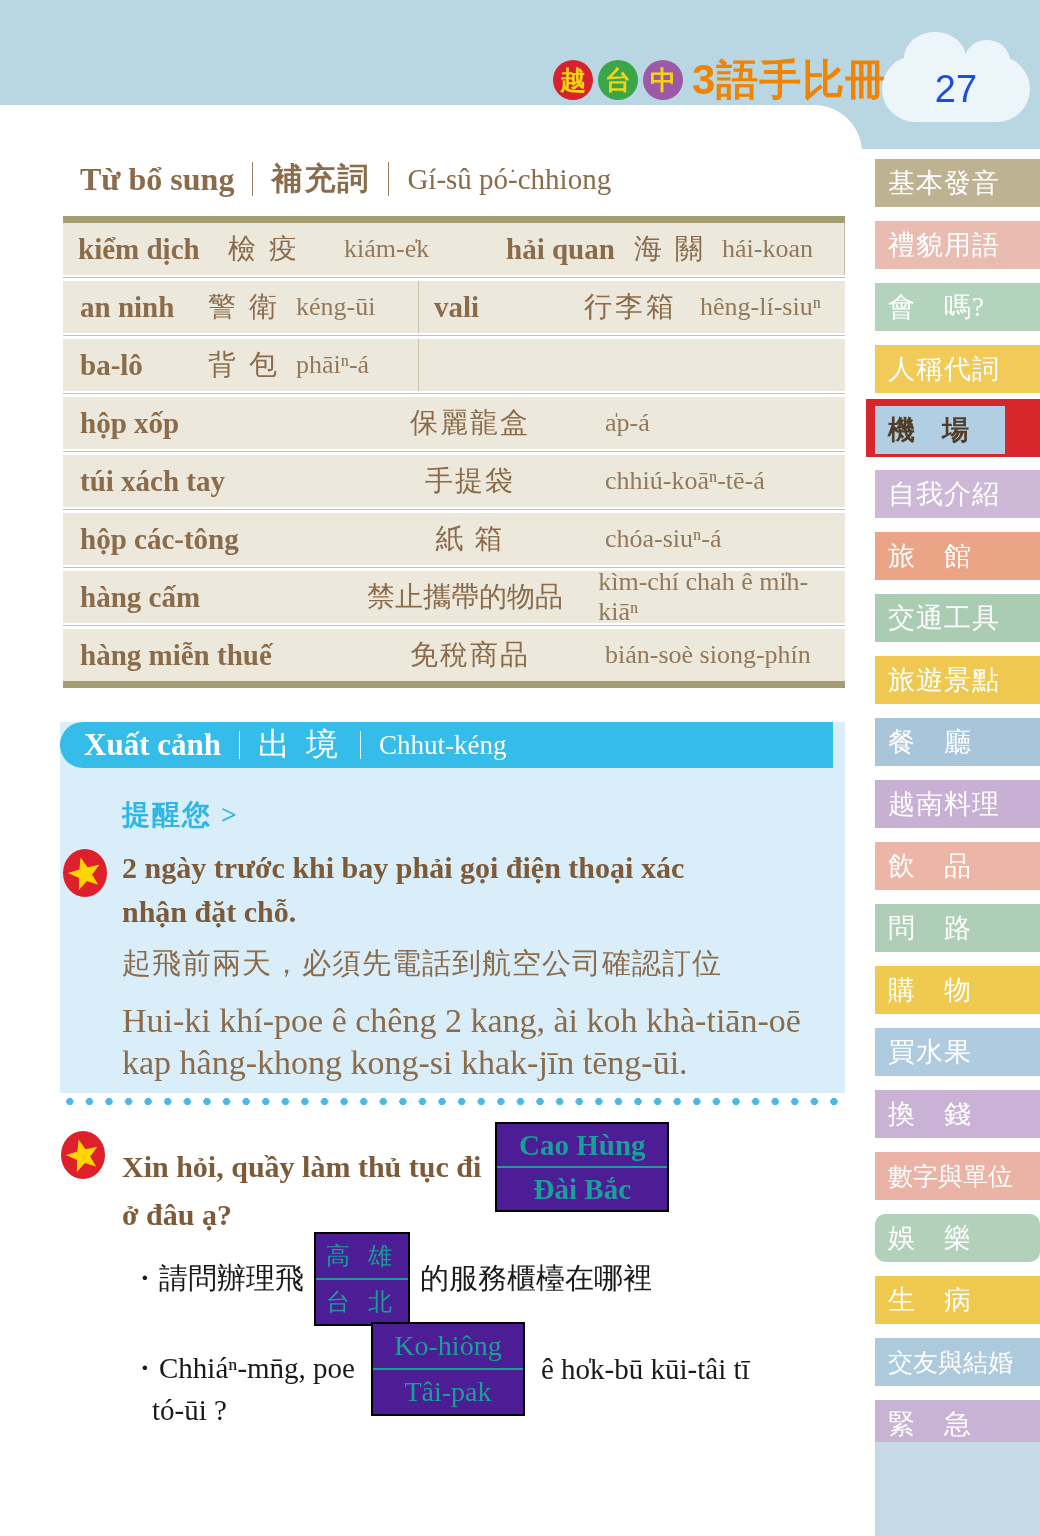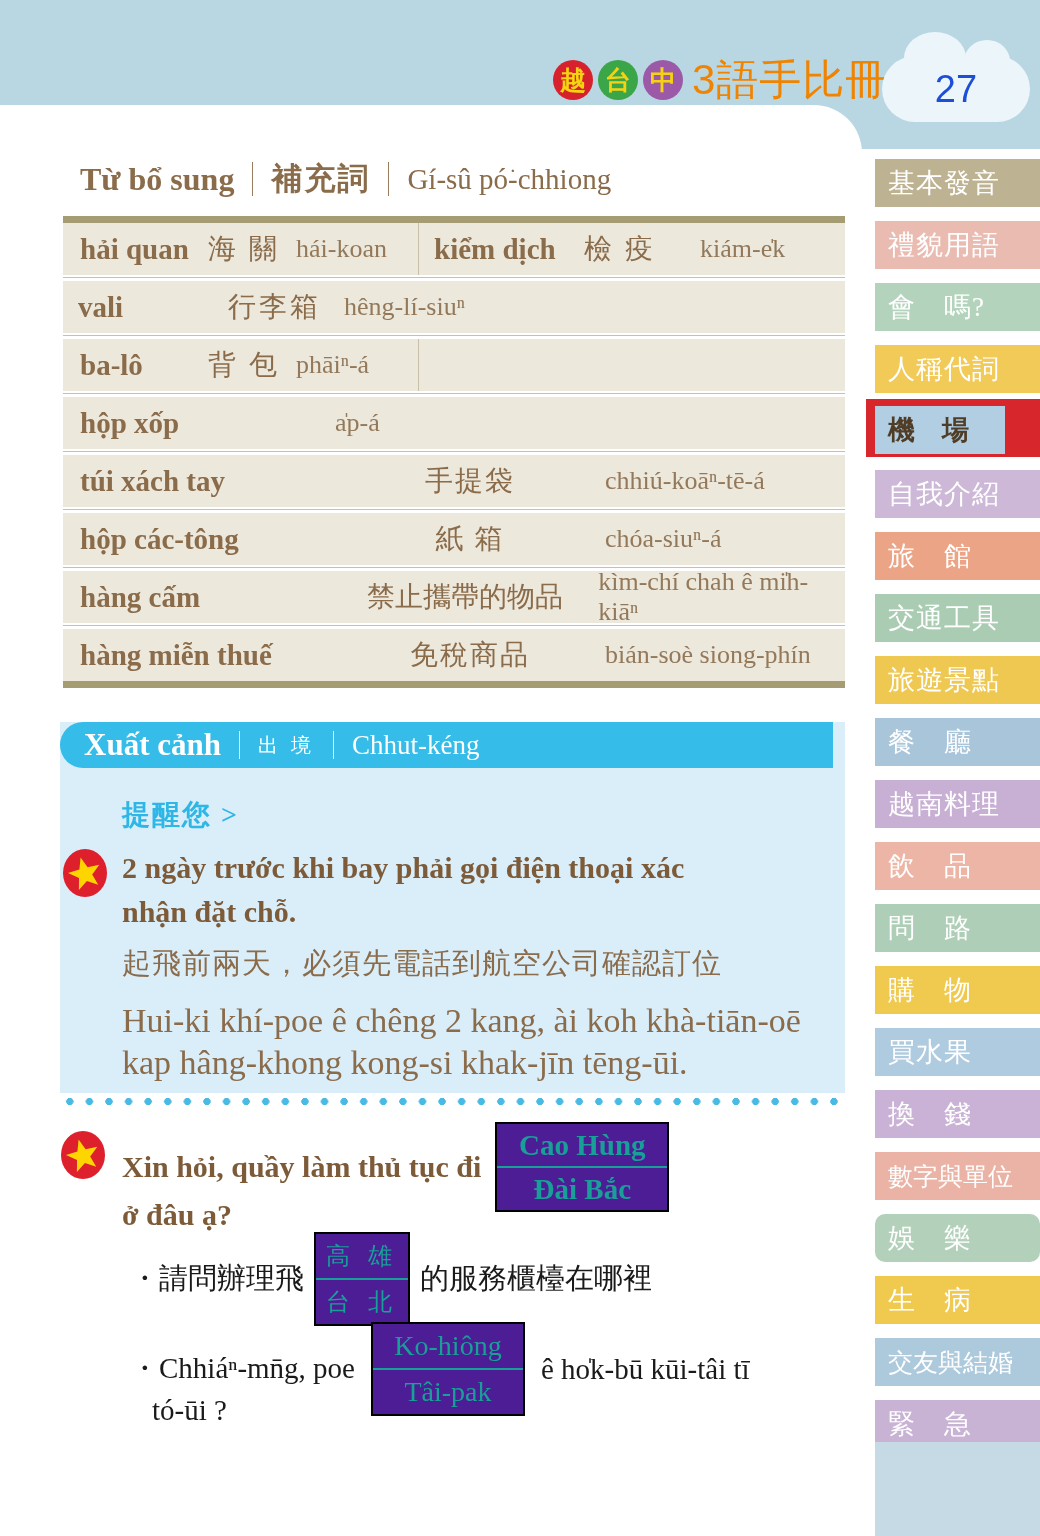--- a/index.html
+++ b/index.html
@@ -6,21 +6,21 @@
   body{
     width:1040px;height:1536px;position:relative;overflow:hidden;
     background:#ffffff;
     font-family:"Liberation Serif","DejaVu Serif",serif;
   }
   
   .sky{position:absolute;left:0;top:0;width:1040px;height:149px;background:#b9d6e3;}
   .panel-main{position:absolute;left:0;top:105px;width:862px;height:1431px;background:#ffffff;border-top-right-radius:48px;}
   .badges{position:absolute;left:553px;top:60px;display:flex;gap:5px;}
   .badge{width:40px;height:40px;border-radius:50%;color:#f5d312;font-size:26px;font-weight:bold;display:flex;align-items:center;justify-content:center;font-family:"Liberation Sans","DejaVu Sans",sans-serif;}
-  .book-title{position:absolute;left:692px;top:52px;font-size:42px;font-weight:normal;color:#f08300;letter-spacing:1px;font-family:"Liberation Sans","DejaVu Sans",sans-serif;}
+  .book-title{position:absolute;left:692px;top:52px;font-size:42px;font-weight:bold;color:#f08300;letter-spacing:1px;font-family:"Liberation Sans","DejaVu Sans",sans-serif;}
   .cloud{position:absolute;left:882px;top:56px;width:148px;height:66px;background:#ecf5fa;border-radius:36px;display:flex;align-items:center;justify-content:center;}
   .cloud::before{content:"";position:absolute;left:22px;top:-24px;width:62px;height:52px;border-radius:50%;background:#ecf5fa;}
   .cloud::after{content:"";position:absolute;right:20px;top:-16px;width:46px;height:42px;border-radius:50%;background:#ecf5fa;}
   .cloud span{position:relative;z-index:2;font-size:38px;color:#1d4ed8;font-family:"Liberation Sans","DejaVu Sans",sans-serif;}
   
   .vocab-heading{position:absolute;left:80px;top:158px;display:flex;align-items:center;color:#8a6b4a;}
   .vocab-heading .vi{font-size:32px;font-weight:bold;}
   .vocab-heading .zh{font-size:31px;font-weight:bold;letter-spacing:2px;}
   .vocab-heading .tw{font-size:29px;}
   .vdiv{width:1px;height:34px;background:#9a7d5c;margin:0 18px;}
@@ -37,21 +37,21 @@
   .tw-w{font-size:26px;color:#93795a;}
   .halfL .vi-w{width:128px;}  .halfL .zh-w{width:88px;}
   .halfR .vi-w{width:150px;}  .halfR .zh-w{width:116px;}
   .vrow.single{padding-left:17px;box-sizing:border-box;}
   .single .vi-w{width:255px;}
   .single .zh-w{width:270px;text-align:center;letter-spacing:2px;}
   
   .reminder{position:absolute;left:60px;top:722px;width:785px;height:371px;background:#daeefa;}
   .sec-bar{position:absolute;left:0;top:0;width:773px;height:46px;background:#35bce8;border-radius:23px 0 0 23px;display:flex;align-items:center;color:#ffffff;padding-left:24px;box-sizing:border-box;}
   .sec-bar .vi{font-size:31px;font-weight:bold;}
-  .sec-bar .zh{font-size:20px;letter-spacing:4px;}
+  .sec-bar .zh{font-size:32px;letter-spacing:4px;}
   .sec-bar .tw{font-size:27px;}
   .sec-bar .vdiv{background:#ffffff;height:28px;opacity:.9;}
   .notice{position:absolute;left:62px;top:74px;font-size:28px;font-weight:bold;color:#2eb6e6;letter-spacing:2px;}
   .star-badge{position:absolute;width:46px;height:50px;}
   .rem-vi{position:absolute;left:62px;top:124px;font-size:30px;font-weight:bold;color:#7d5b39;line-height:44px;}
   .rem-zh{position:absolute;left:62px;top:222px;font-size:29px;color:#8a6b4a;letter-spacing:1px;}
   .rem-tw{position:absolute;left:62px;top:278px;font-size:34px;color:#8a6b4a;line-height:42px;}
   .dotline{position:absolute;left:60px;top:1097px;width:785px;height:9px;background-image:radial-gradient(circle,#49bae4 3.4px,rgba(0,0,0,0) 3.9px);background-size:19.6px 9px;background-repeat:repeat-x;}
   
   .q-row{position:absolute;display:flex;align-items:center;}
@@ -90,48 +90,54 @@
 <div class="vocab-heading">
   <span class="vi">Từ bổ sung</span>
   <span class="vdiv"></span>
   <span class="zh">補充詞</span>
   <span class="vdiv"></span>
   <span class="tw">Gí-sû pó͘-chhiong</span>
 </div>
 
 <div class="vtable">
   <div class="vrow">
+    <div class="cell halfR">
+      <span class="vi-w">kiểm dịch</span>
+      <span class="zh-w">檢 疫</span>
+      <span class="tw-w">kiám-e̍k</span>
+    </div>
     <div class="cell halfL">
       <span class="vi-w">hải quan</span>
       <span class="zh-w">海 關</span>
       <span class="tw-w">hái-koan</span>
     </div>
-    <div class="cell halfR">
-      <span class="vi-w">kiểm dịch</span>
-      <span class="zh-w">檢 疫</span>
-      <span class="tw-w">kiám-e̍k</span>
-    </div>
   </div>
   <div class="vrow">
+    <div class="cell halfL">
+      <span class="vi-w">an ninh</span>
+      <span class="zh-w">警 衛</span>
+      <span class="tw-w">kéng-ūi</span>
+    </div>
     <div class="cell halfR">
       <span class="vi-w">vali</span>
       <span class="zh-w">行李箱</span>
       <span class="tw-w">hêng-lí-siuⁿ</span>
     </div>
   </div>
   <div class="vrow">
     <div class="cell halfL">
       <span class="vi-w">ba-lô</span>
       <span class="zh-w">背 包</span>
       <span class="tw-w">phāiⁿ-á</span>
     </div>
     <div class="cell halfR"></div>
   </div>
   <div class="vrow single">
     <span class="vi-w">hộp xốp</span>
+    <span class="zh-w">保麗龍盒</span>
     <span class="tw-w">a̍p-á</span>
   </div>
   <div class="vrow single">
     <span class="vi-w">túi xách tay</span>
     <span class="zh-w">手提袋</span>
     <span class="tw-w">chhiú-koāⁿ-tē-á</span>
   </div>
   <div class="vrow single">
     <span class="vi-w">hộp các-tông</span>
     <span class="zh-w">紙 箱</span>

